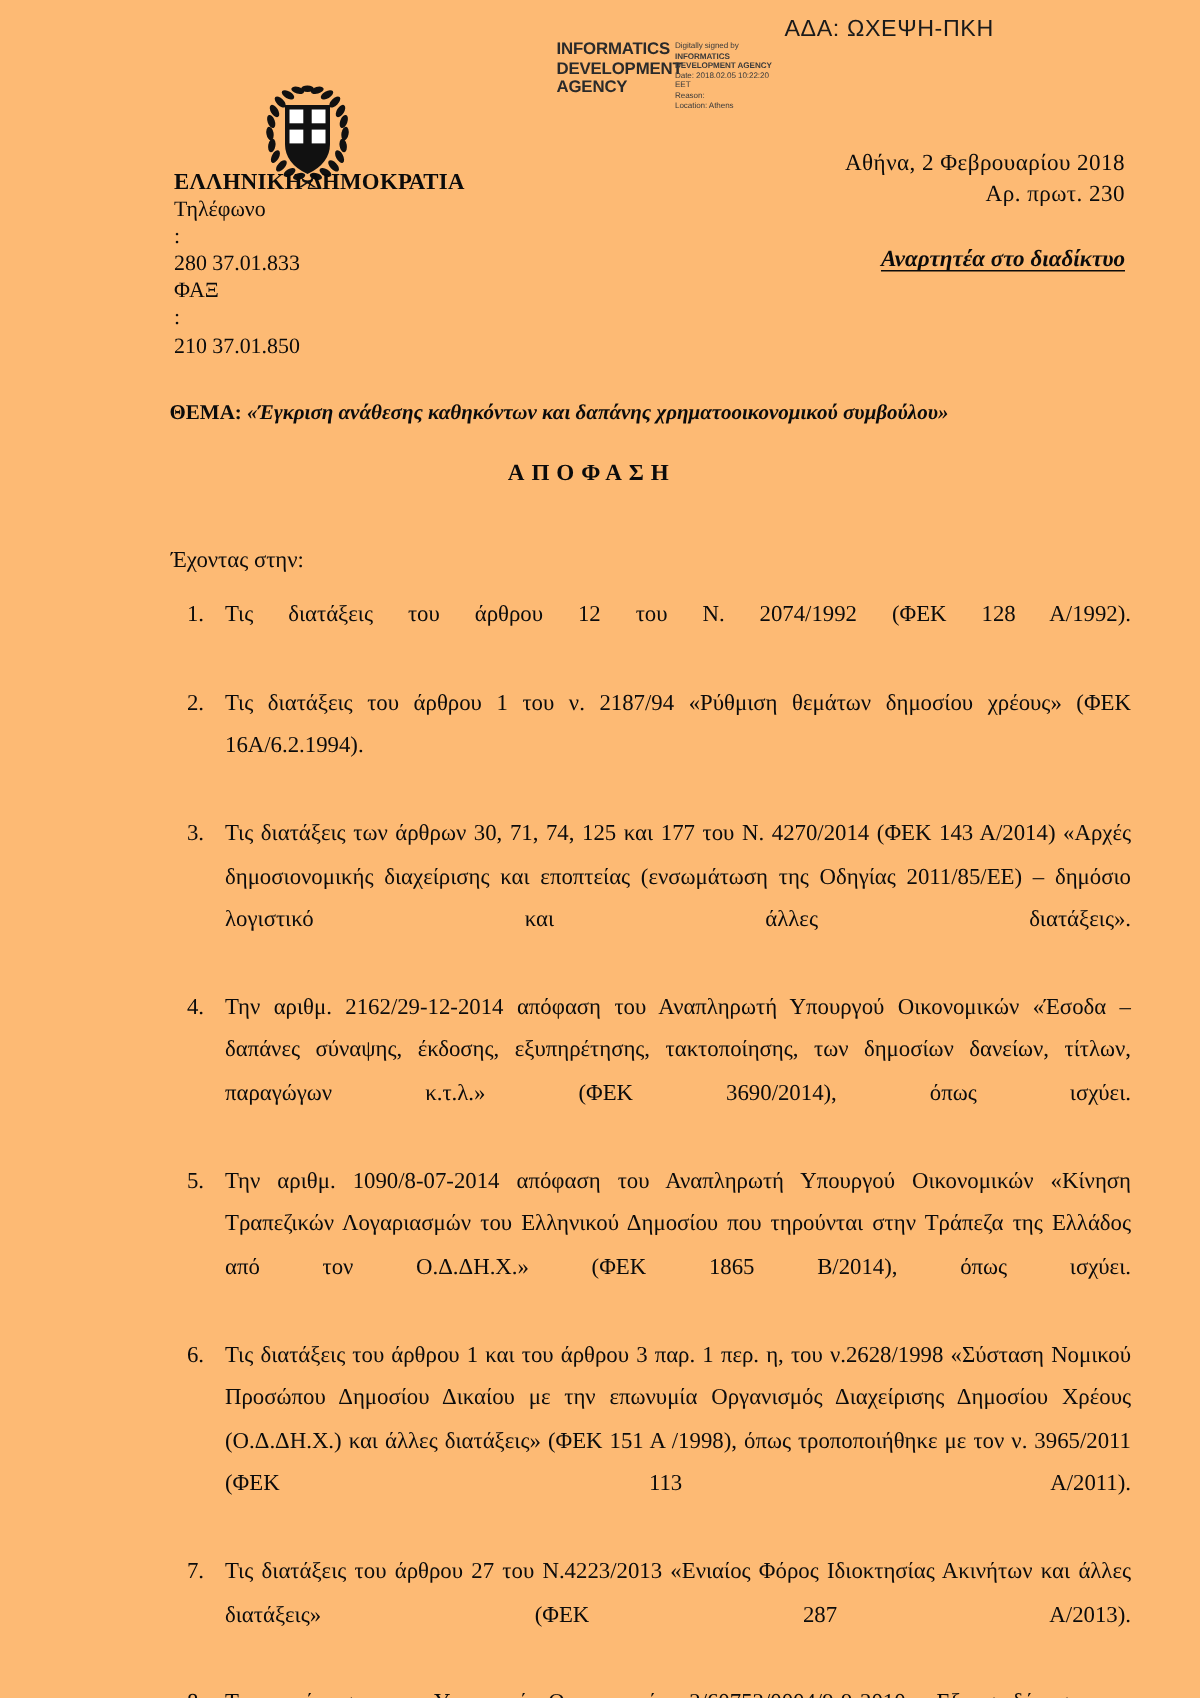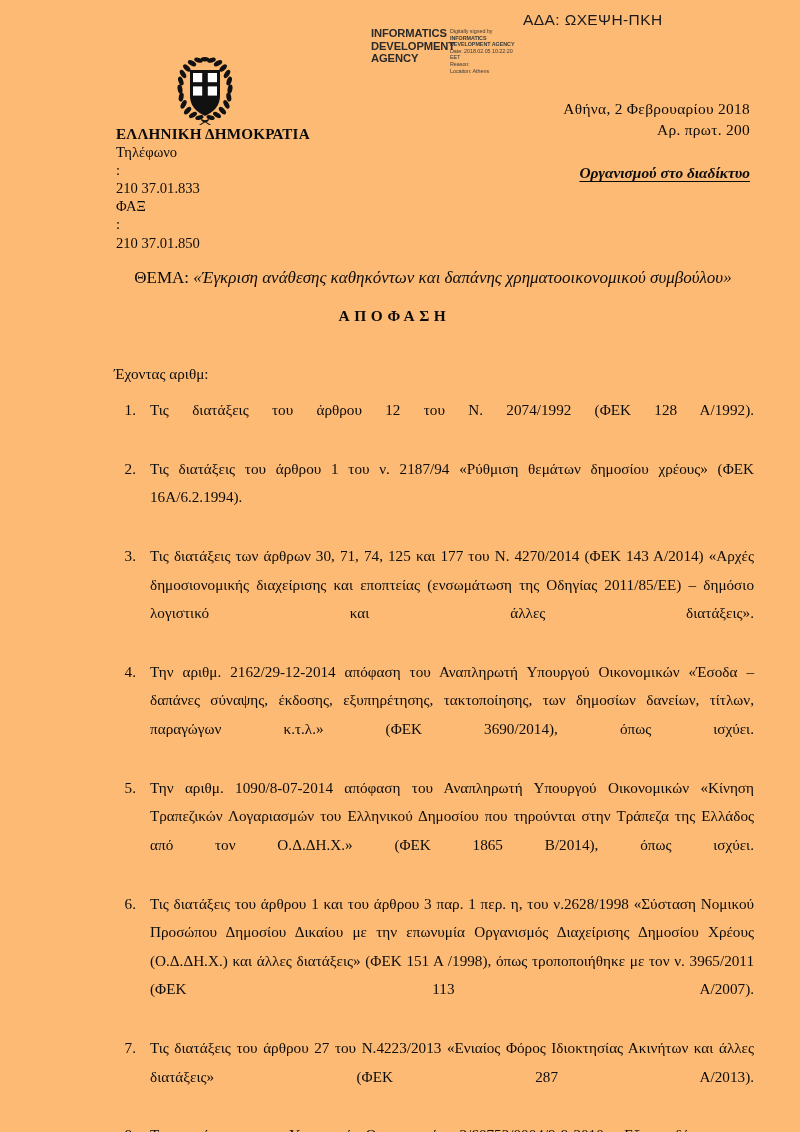--- a/index.html
+++ b/index.html
@@ -69,21 +69,21 @@
     left: 163px;
     top: 53px;
     width: 84px;
     height: 72px;
   }
 
   
   .left-header {
     position: absolute;
     left: 116px;
-    top: 125px;
+    top: 113px;
     width: 320px;
   }
   .org-line {
     font-size: 15.2px;
     line-height: 17.6px;
     font-weight: bold;
     letter-spacing: 0.2px;
     white-space: nowrap;
   }
   .contact-row {
@@ -129,24 +129,23 @@
     text-underline-offset: 3px;
     white-space: nowrap;
   }
 
   
   .subject {
     position: absolute;
     left: 113px;
     top: 268px;
     width: 640px;
-    font-size: 17px;
-    font-weight: normal;
-    white-space: nowrap;
-    text-align: center;
+    font-size: 14px;
+    font-weight: bold;
+    white-space: nowrap;
   }
   .subject .subject-label { font-style: normal; }
   .subject .subject-text { font-style: italic; }
 
   
   .decision-block {
     position: absolute;
     left: 0;
     top: 305px;
     width: 789px;
@@ -279,44 +278,44 @@
         <rect x="44.8" y="33.4" width="9.2" height="9.2" fill="#ffffff"></rect>
       </g>
     </svg>
   </div>
 
   <div class="left-header">
     <div class="org-line">ΕΛΛΗΝΙΚΗ ΔΗΜΟΚΡΑΤΙΑ</div>
     <div class="contact-row">
       <span class="contact-label">Τηλέφωνο</span>
       <span class="contact-colon">:</span>
-      <span class="contact-value">210 37.01.833</span>
+      <span class="contact-value">280 37.01.833</span>
     </div>
     <div class="contact-row">
       <span class="contact-label">ΦΑΞ</span>
       <span class="contact-colon">:</span>
       <span class="contact-value">210 37.01.850</span>
     </div>
   </div>
 
   <div class="right-header">
     <div class="city-date">Αθήνα, 2 Φεβρουαρίου 2018</div>
-    <div class="protocol">Αρ. πρωτ.  200</div>
-    <div class="publish-note">Οργανισμού στο διαδίκτυο</div>
+    <div class="protocol">Αρ. πρωτ.  230</div>
+    <div class="publish-note">Αναρτητέα στο διαδίκτυο</div>
   </div>
 
   <div class="subject">
     <span class="subject-label">ΘΕΜΑ: </span><span class="subject-text">«Έγκριση ανάθεσης καθηκόντων και δαπάνης χρηματοοικονομικού συμβούλου»</span>
   </div>
 
   <div class="decision-block">
     <div class="decision-word">ΑΠΟΦΑΣΗ</div>
   </div>
 
-  <div class="intro">Έχοντας αριθμ:</div>
+  <div class="intro">Έχοντας στην:</div>
 
   <ol class="clause-list">
     <li class="clause">
       <span class="clause-num">1.</span>
       <span class="clause-text">Τις διατάξεις του άρθρου 12 του Ν.  2074/1992 (ΦΕΚ 128 Α/1992).</span>
     </li>
     <li class="clause">
       <span class="clause-num">2.</span>
       <span class="clause-text">Τις διατάξεις του άρθρου 1 του ν. 2187/94 «Ρύθμιση θεμάτων δημοσίου χρέους» (ΦΕΚ 16Α/6.2.1994).</span>
     </li>
@@ -327,21 +326,21 @@
     <li class="clause">
       <span class="clause-num">4.</span>
       <span class="clause-text">Την αριθμ. 2162/29-12-2014 απόφαση του Αναπληρωτή Υπουργού Οικονομικών «Έσοδα – δαπάνες σύναψης, έκδοσης, εξυπηρέτησης, τακτοποίησης, των δημοσίων δανείων, τίτλων, παραγώγων κ.τ.λ.» (ΦΕΚ 3690/2014), όπως ισχύει.</span>
     </li>
     <li class="clause">
       <span class="clause-num">5.</span>
       <span class="clause-text">Την αριθμ. 1090/8-07-2014 απόφαση του Αναπληρωτή Υπουργού Οικονομικών «Κίνηση Τραπεζικών Λογαριασμών του Ελληνικού Δημοσίου που τηρούνται στην Τράπεζα της Ελλάδος από τον Ο.Δ.ΔΗ.Χ.»  (ΦΕΚ 1865 Β/2014), όπως ισχύει.</span>
     </li>
     <li class="clause">
       <span class="clause-num">6.</span>
-      <span class="clause-text">Τις διατάξεις του άρθρου 1 και του άρθρου 3 παρ. 1 περ. η, του ν.2628/1998 «Σύσταση Νομικού Προσώπου Δημοσίου Δικαίου με την επωνυμία Οργανισμός Διαχείρισης Δημοσίου Χρέους (Ο.Δ.ΔΗ.Χ.) και άλλες διατάξεις» (ΦΕΚ 151 Α /1998), όπως τροποποιήθηκε με τον ν.  3965/2011 (ΦΕΚ 113 Α/2007).</span>
+      <span class="clause-text">Τις διατάξεις του άρθρου 1 και του άρθρου 3 παρ. 1 περ. η, του ν.2628/1998 «Σύσταση Νομικού Προσώπου Δημοσίου Δικαίου με την επωνυμία Οργανισμός Διαχείρισης Δημοσίου Χρέους (Ο.Δ.ΔΗ.Χ.) και άλλες διατάξεις» (ΦΕΚ 151 Α /1998), όπως τροποποιήθηκε με τον ν.  3965/2011 (ΦΕΚ 113 Α/2011).</span>
     </li>
     <li class="clause">
       <span class="clause-num">7.</span>
       <span class="clause-text">Τις διατάξεις του άρθρου 27 του Ν.4223/2013 «Ενιαίος Φόρος Ιδιοκτησίας Ακινήτων και άλλες διατάξεις» (ΦΕΚ 287 Α/2013).</span>
     </li>
     <li class="clause">
       <span class="clause-num">8.</span>
       <span class="clause-text">Την απόφαση του Υπουργού Οικονομικών 2/60752/0004/9-9-2010 «Εξουσιοδότηση του Οργανισμού Διαχείρισης Δημοσίου Χρέους (Ο.Δ.ΔΗ.Χ.) ως εντολοδόχου του Ελληνικού Δημοσίου» (ΦΕΚ 1538 Β/2010).</span>
     </li>
 

